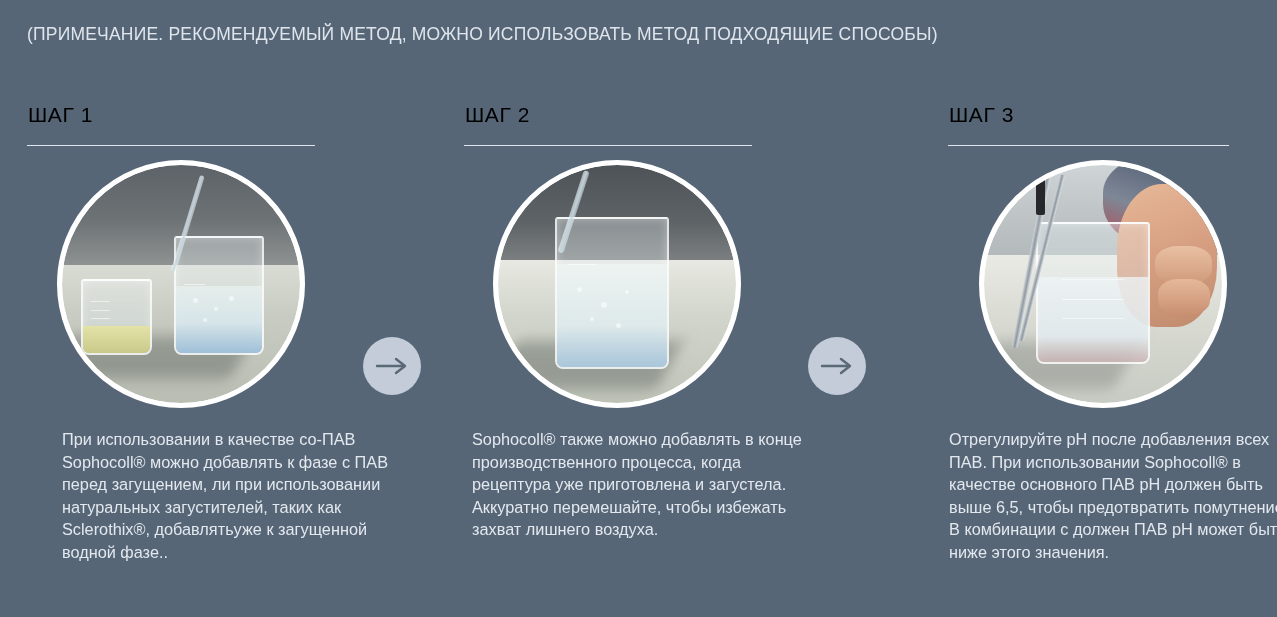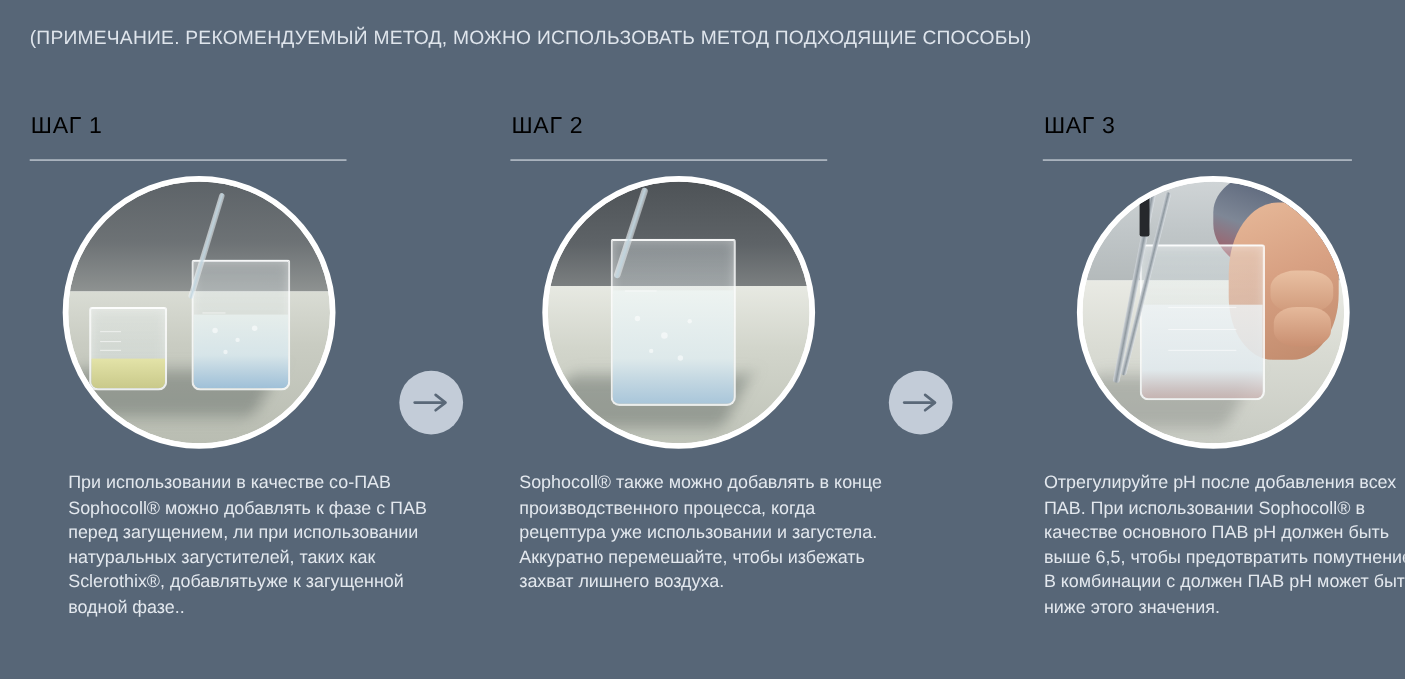--- a/index.html
+++ b/index.html
@@ -256,21 +256,21 @@
             <div class="bubbles" style="left:30%;top:66%;width:4px;height:4px;"></div>
             <div class="bubbles" style="left:54%;top:70%;width:5px;height:5px;"></div>
             <div class="grad-mark" style="left:10%;top:30%;width:26%;"></div>
           </div>
 
           <div class="pipette" style="left:36%;top:2%;width:6px;height:36%;transform:rotate(18deg);"></div>
         </div>
       </div>
     </div>
 
-    <div class="step-body">Sophocoll® также можно добавлять в конце производственного процесса, когда рецептура уже использовании и загустела. Аккуратно перемешайте, чтобы избежать захват лишнего воздуха.</div>
+    <div class="step-body">Sophocoll® также можно добавлять в конце производственного процесса, когда рецептура уже приготовлена и загустела. Аккуратно перемешайте, чтобы избежать захват лишнего воздуха.</div>
   </div>
 
   <div class="arrow-badge arrow-2">
     <span>
       <svg width="34" height="20" viewBox="0 0 34 20" aria-hidden="true">
         <line x1="2" y1="10" x2="28" y2="10" stroke="#5a6878" stroke-width="2.4" stroke-linecap="round"></line>
         <polyline points="21,3 30,10 21,17" fill="none" stroke="#5a6878" stroke-width="2.4" stroke-linecap="round" stroke-linejoin="round"></polyline>
       </svg>
     </span>
   </div>

